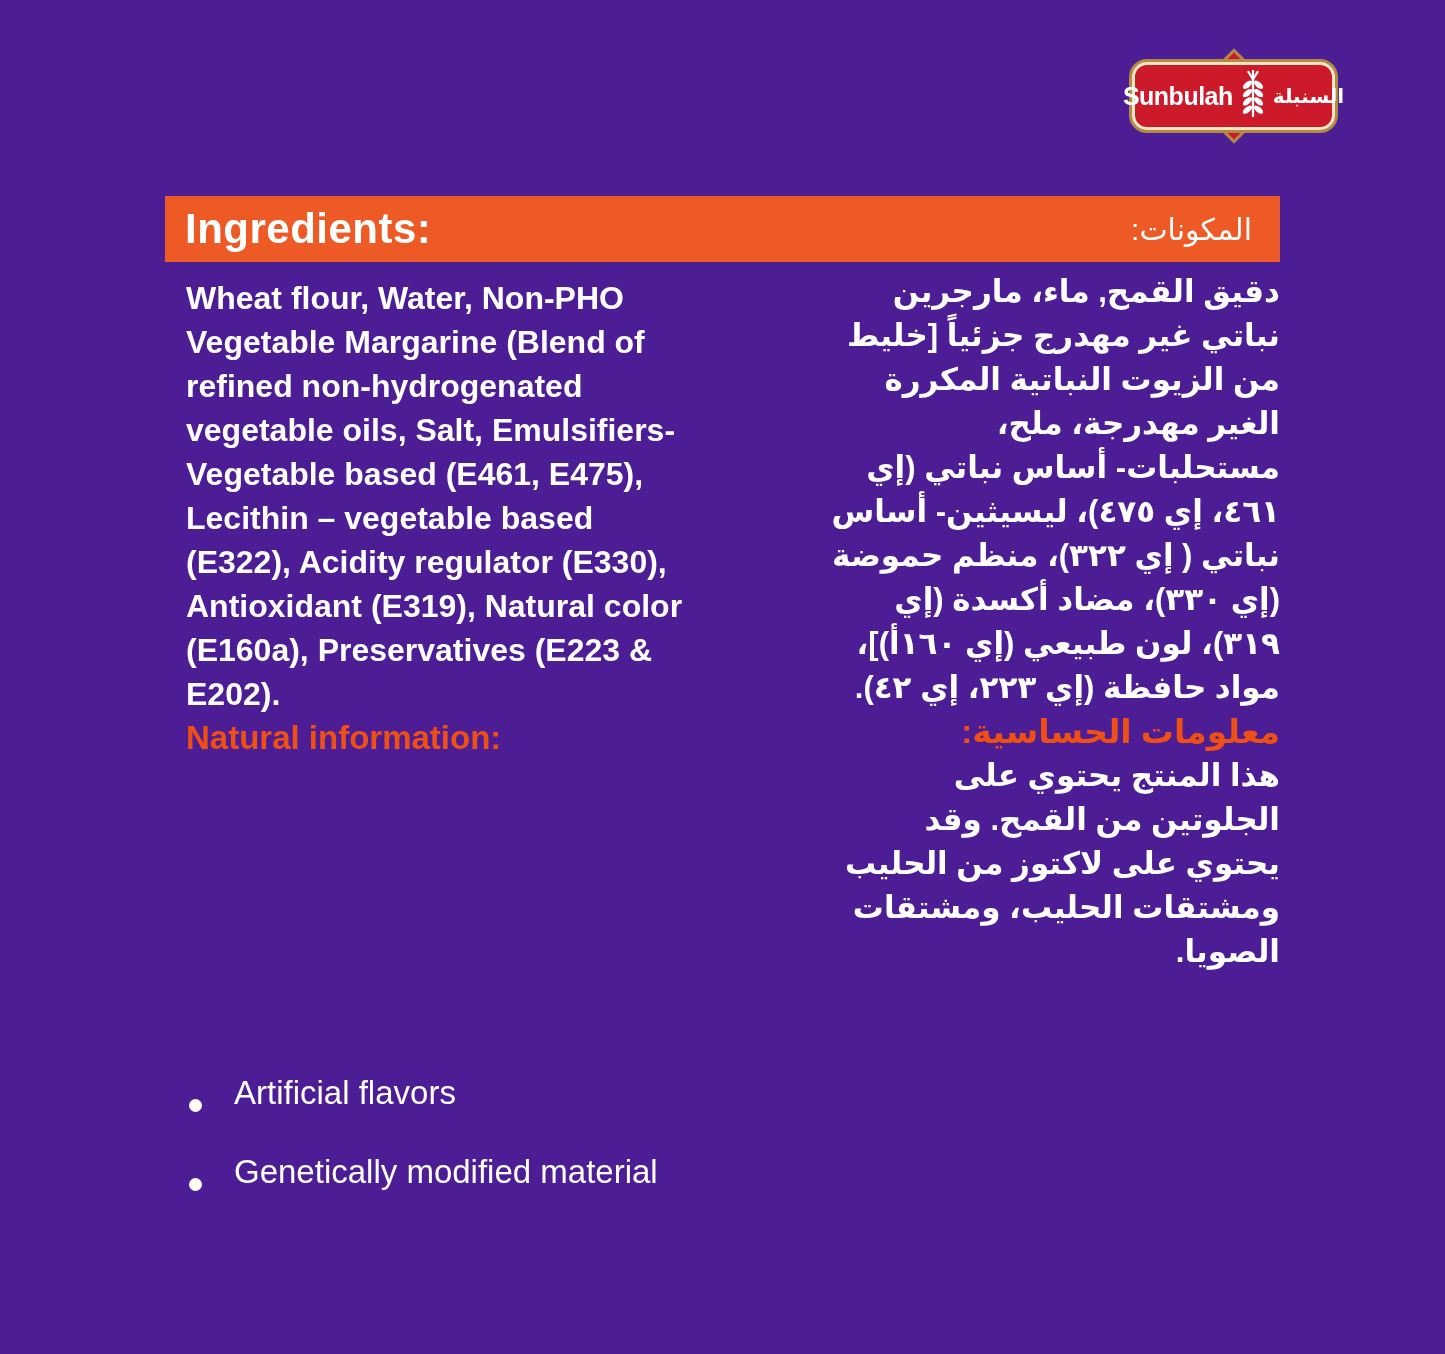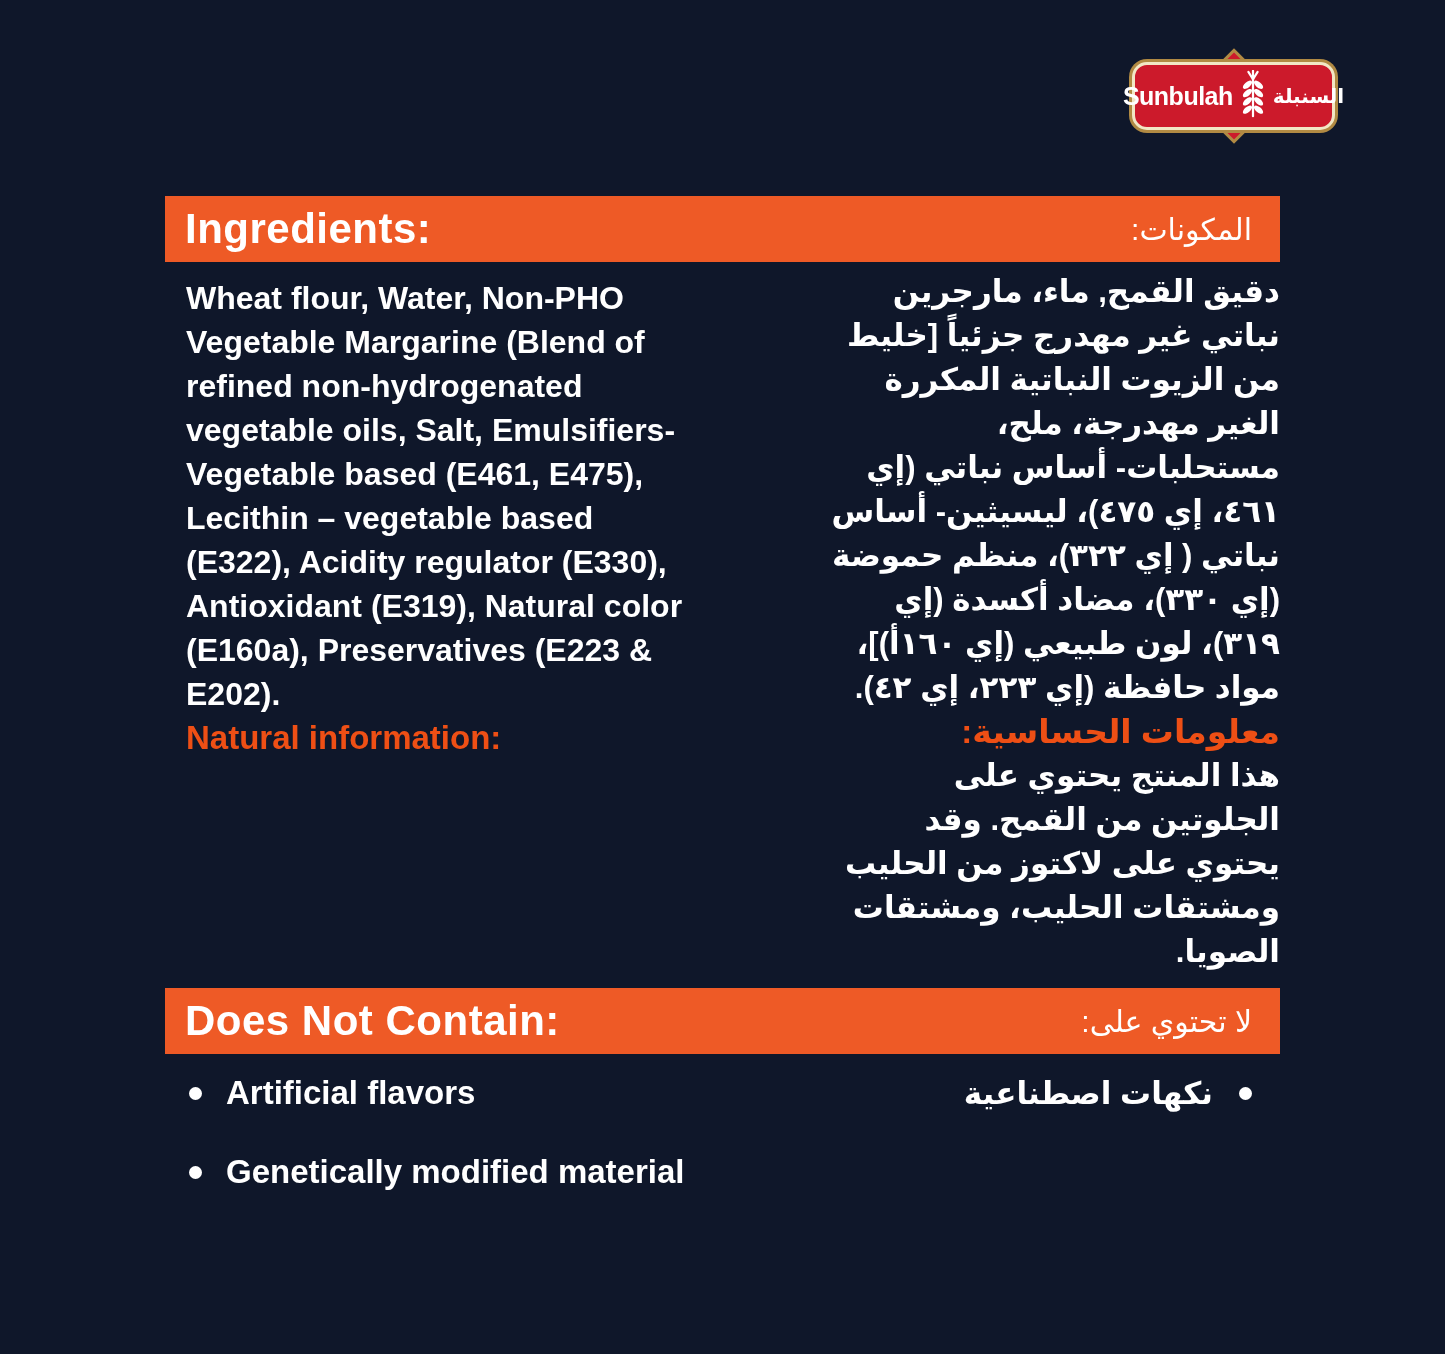--- a/index.html
+++ b/index.html
@@ -1,20 +1,20 @@
 <!DOCTYPE html>
 <html><head>
 <meta charset="utf-8">
 <style>
   html, body { margin: 0; padding: 0; background: #000; }
   .page {
     position: relative;
     width: 1445px;
     height: 1354px;
-    background: #0f172a;
+    background: #4c1d95;
     overflow: hidden;
     font-family: "Liberation Sans", "DejaVu Sans", sans-serif;
     color: #fff;
   }
 
   
   .logo-badge { position: absolute; left: 1132px; top: 55px; width: 203px; height: 82px; }
   .logo-diamond {
     position: absolute; left: 50%;
     width: 17px; height: 17px;
@@ -67,21 +67,21 @@
   .col-ar .heading-orange { font-size: 33px; line-height: 44px; }
 
   
   .dnc-row {
     position: absolute; left: 165px; width: 1115px; height: 54px;
     display: flex; align-items: center; justify-content: space-between;
     box-sizing: border-box; padding: 0 28px 0 24px;
   }
   #dnc-row-0 { top: 1066px; }
   #dnc-row-1 { top: 1145px; }
-  .dnc-en { display: flex; align-items: center; gap: 24px; font-weight: bold; font-size: 33px; color: #fff; }
+  .dnc-en { display: flex; align-items: flex-end; gap: 32px; font-weight: normal; font-size: 33px; color: #fff; }
   .dnc-ar { display: flex; align-items: center; gap: 26px; direction: rtl; font-weight: bold; font-size: 31px; color: #fff; }
   .dot { width: 13px; height: 13px; border-radius: 50%; background: #fff; flex: 0 0 auto; }
 </style>
 </head>
 <body>
 
 <div class="page">
 
   <div class="logo-badge">
     <div class="logo-diamond top"></div>
@@ -143,33 +143,25 @@
 ٣١٩)، لون طبيعي (إي ١٦٠أ)]،
 مواد حافظة (إي ٢٢٣، إي ٤٢).</div>
     <div class="heading-orange">معلومات الحساسية:</div>
     <div class="prelines">هذا المنتج يحتوي على
 الجلوتين من القمح. وقد
 يحتوي على لاكتوز من الحليب
 ومشتقات الحليب، ومشتقات
 الصويا.</div>
   </div>
 
-  <div class="bar" id="bar-dnc">
-    <span class="bar-en">Does Not Contain:</span>
-    <span class="bar-ar">لا تحتوي على:</span>
-  </div>
 
   <div class="dnc-row" id="dnc-row-0">
     <div class="dnc-en">
       <span class="dot"></span>
       <span>Artificial flavors</span>
-    </div>
-    <div class="dnc-ar">
-      <span class="dot"></span>
-      <span>نكهات اصطناعية</span>
     </div>
   </div>
 
   <div class="dnc-row" id="dnc-row-1">
     <div class="dnc-en">
       <span class="dot"></span>
       <span>Genetically modified material</span>
     </div>
   </div>
 

